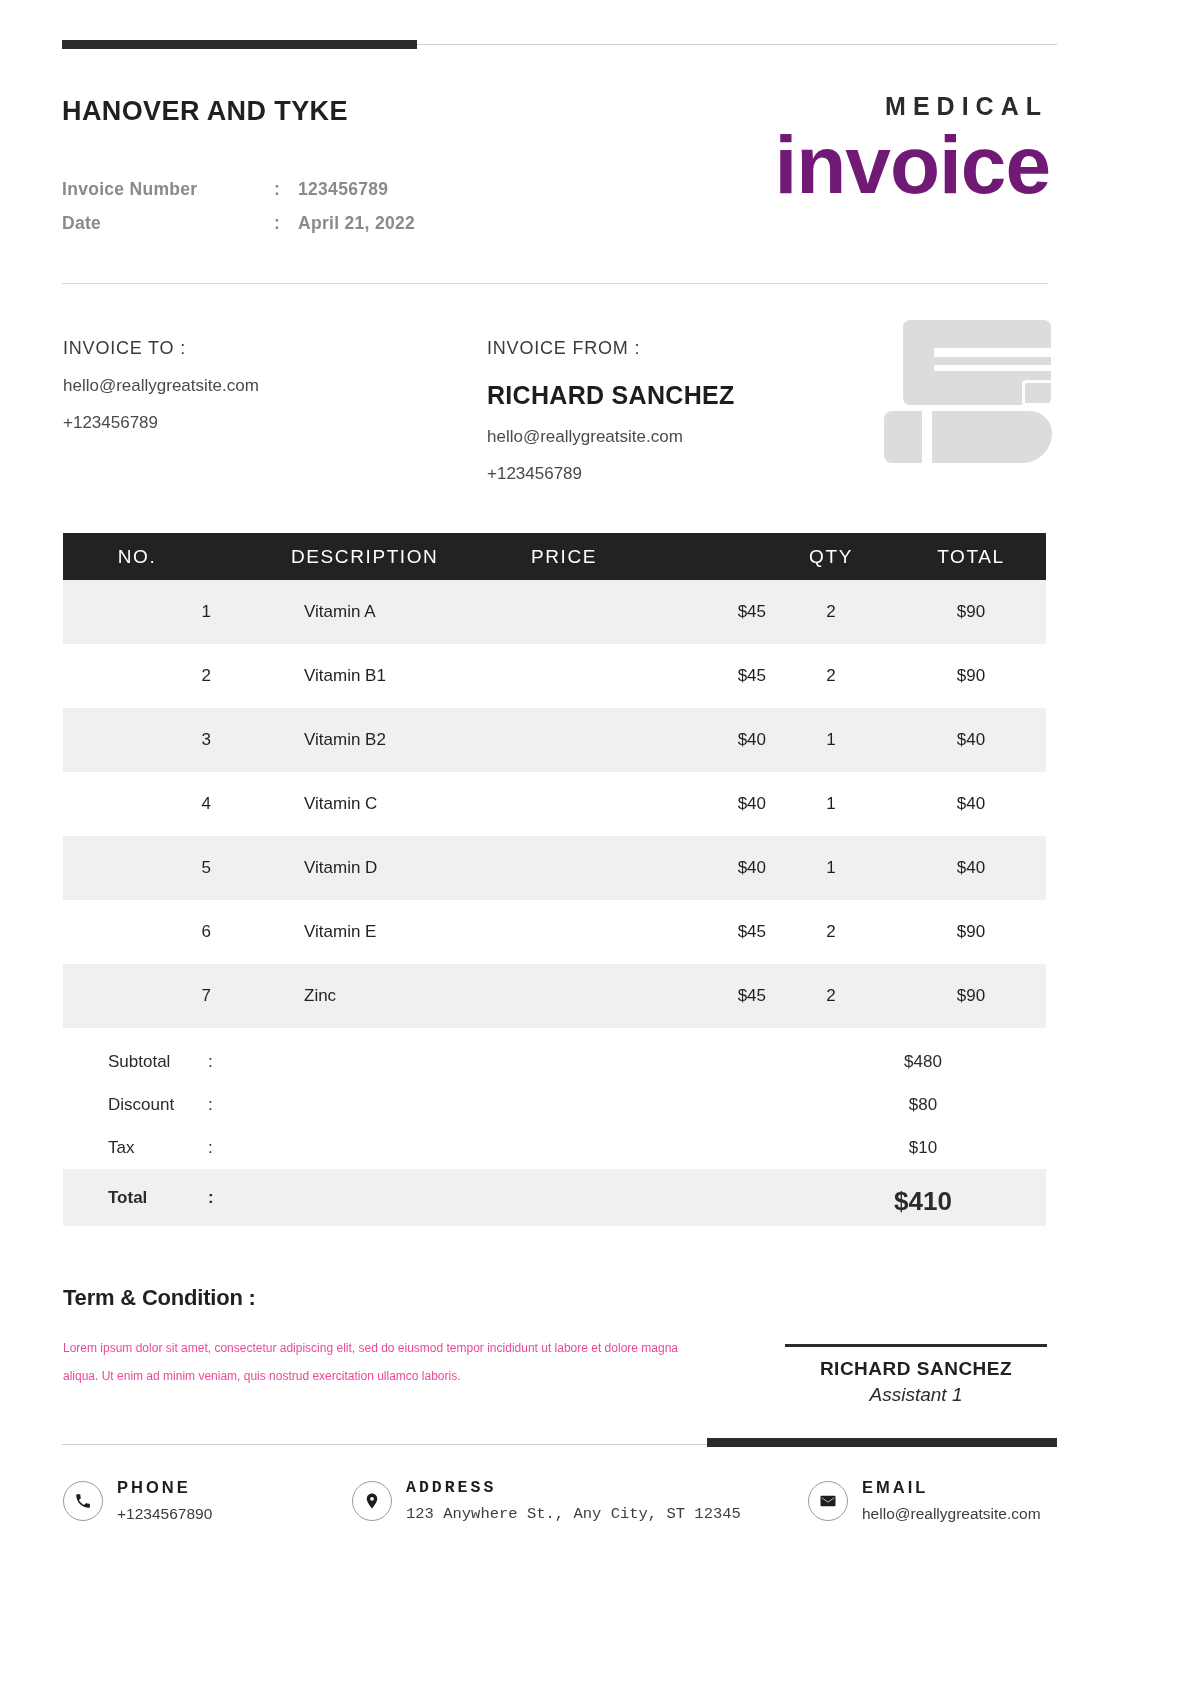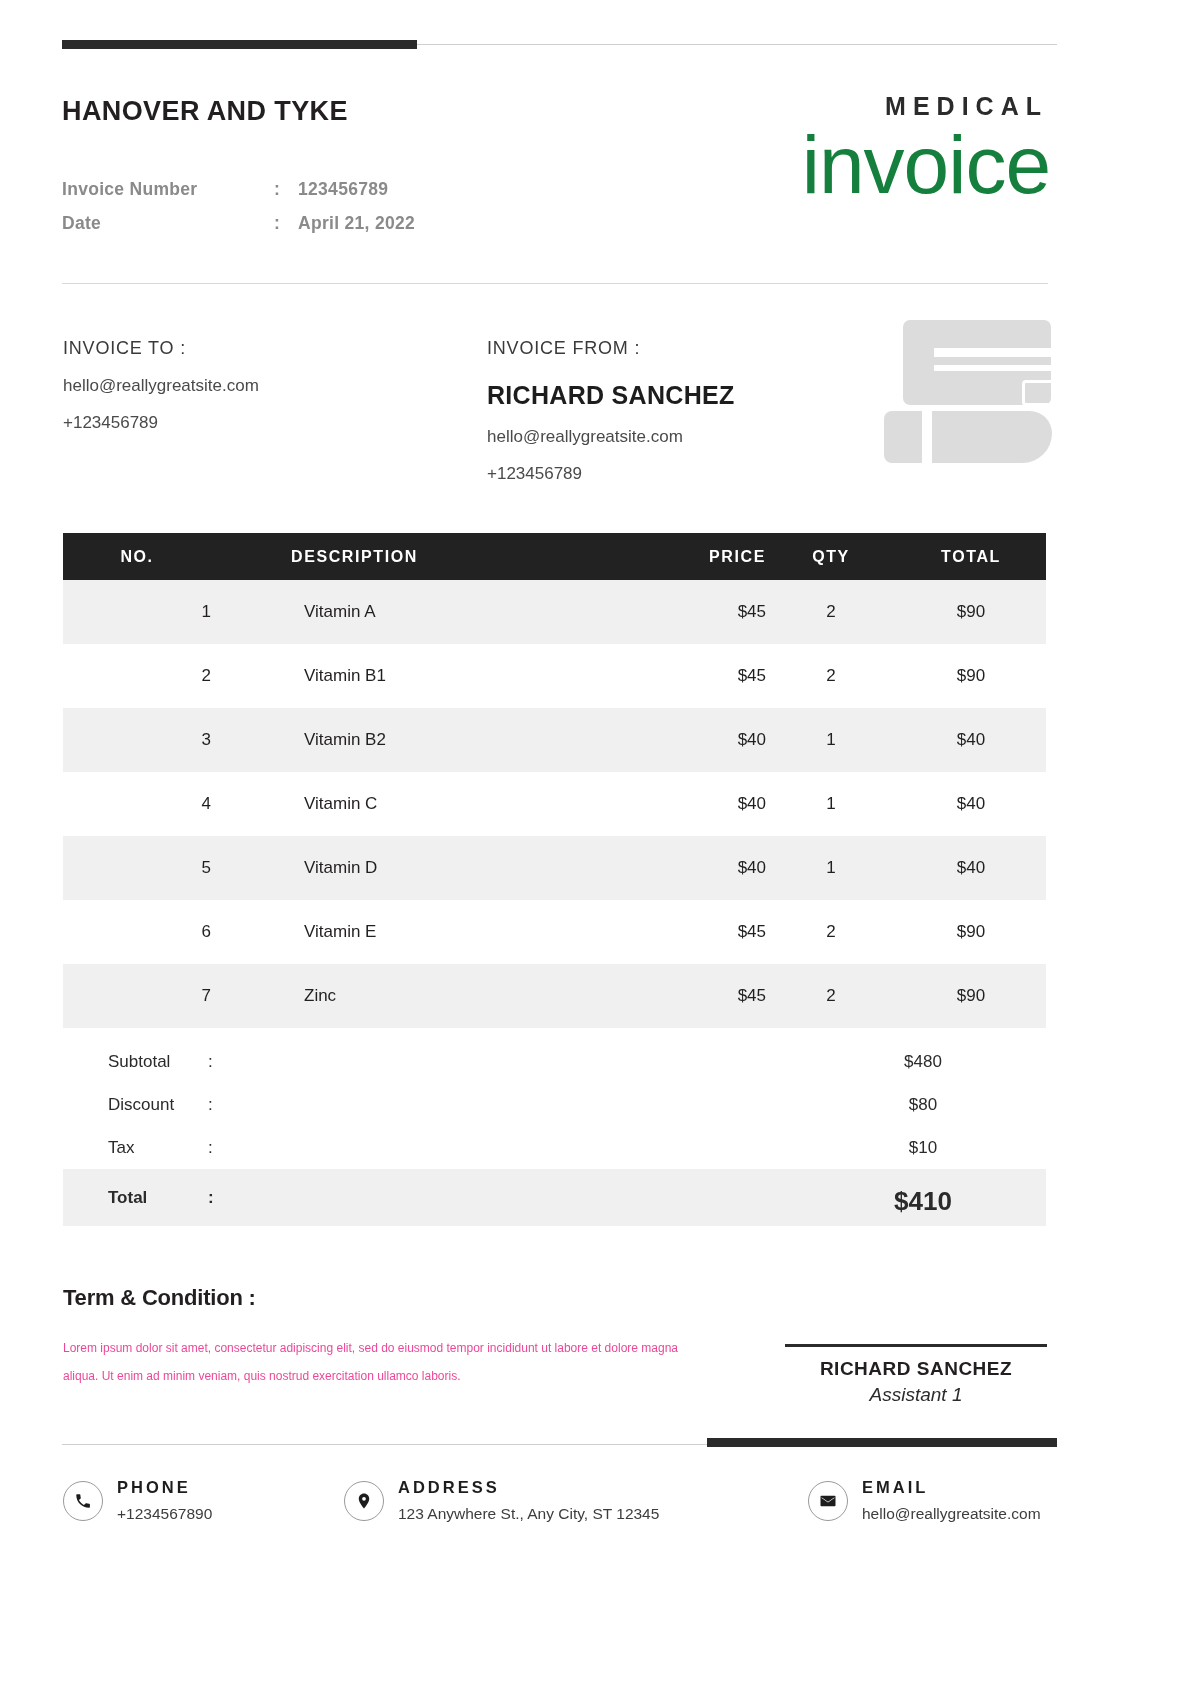--- a/index.html
+++ b/index.html
@@ -66,23 +66,23 @@
     right: 152px; top: 92px;
     font-size: 25px;
     letter-spacing: 7px;
     font-weight: bold;
     color: #2b2b2b;
   }
   .logo-invoice {
     position: absolute;
     right: 150px; top: 124px;
     font-size: 82px;
-    font-weight: 400;
+    font-weight: 700;
     letter-spacing: -1px;
-    color: #15803d;
+    color: #701a75;
     line-height: 1;
     margin-left: 23px;
   }
 
   .header-divider {
     position: absolute;
     left: 62px; top: 283px;
     width: 986px; height: 1px;
     background: #d8d8d8;
   }
@@ -176,34 +176,34 @@
   .t-row {
     display: flex;
     align-items: center;
     height: 64px;
     font-size: 17px;
   }
   .t-head {
     background: #222222;
     color: #ffffff;
     height: 47px;
-    font-size: 16px;
-    font-weight: bold;
+    font-size: 19px;
+    font-weight: normal;
     letter-spacing: 1.6px;
   }
   .t-alt { background: #f0f0f0; }
   .c-no     { width: 148px; text-align: right; padding-right: 0; }
   .c-desc   { width: 320px; padding-left: 93px; box-sizing: border-box; }
   .c-price  { width: 235px; text-align: right; }
   .c-qty    { width: 130px; text-align: center; }
   .c-total  { width: 150px; text-align: center; }
 
   .t-head .c-no { text-align: center; width: 148px; }
   .t-head .c-desc { padding-left: 80px; }
-  .t-head .c-price { text-align: right; }
+  .t-head .c-price { text-align: left; }
 
   
   .summary {
     position: absolute;
     left: 63px;
     width: 983px;
   }
   .sum-row {
     display: flex;
     align-items: center;
@@ -271,21 +271,21 @@
     background: #cfcfcf;
   }
   .footer-rule-dark {
     position: absolute;
     left: 707px; top: 1438px;
     width: 350px; height: 9px;
     background: #2b2b2b;
   }
   .fblock { position: absolute; display: flex; align-items: center; }
   .f-phone { left: 63px; top: 1476px; }
-  .f-address { left: 344px; top: 1476px; }
+  .f-address { left: 352px; top: 1476px; font-family: Liberation Mono, monospace; }
   .f-email { left: 808px; top: 1476px; }
   .f-icon {
     width: 38px; height: 38px;
     border: 1.5px solid #9a9a9a;
     border-radius: 50%;
     display: flex;
     align-items: center;
     justify-content: center;
     margin-right: 14px;
     flex: none;

